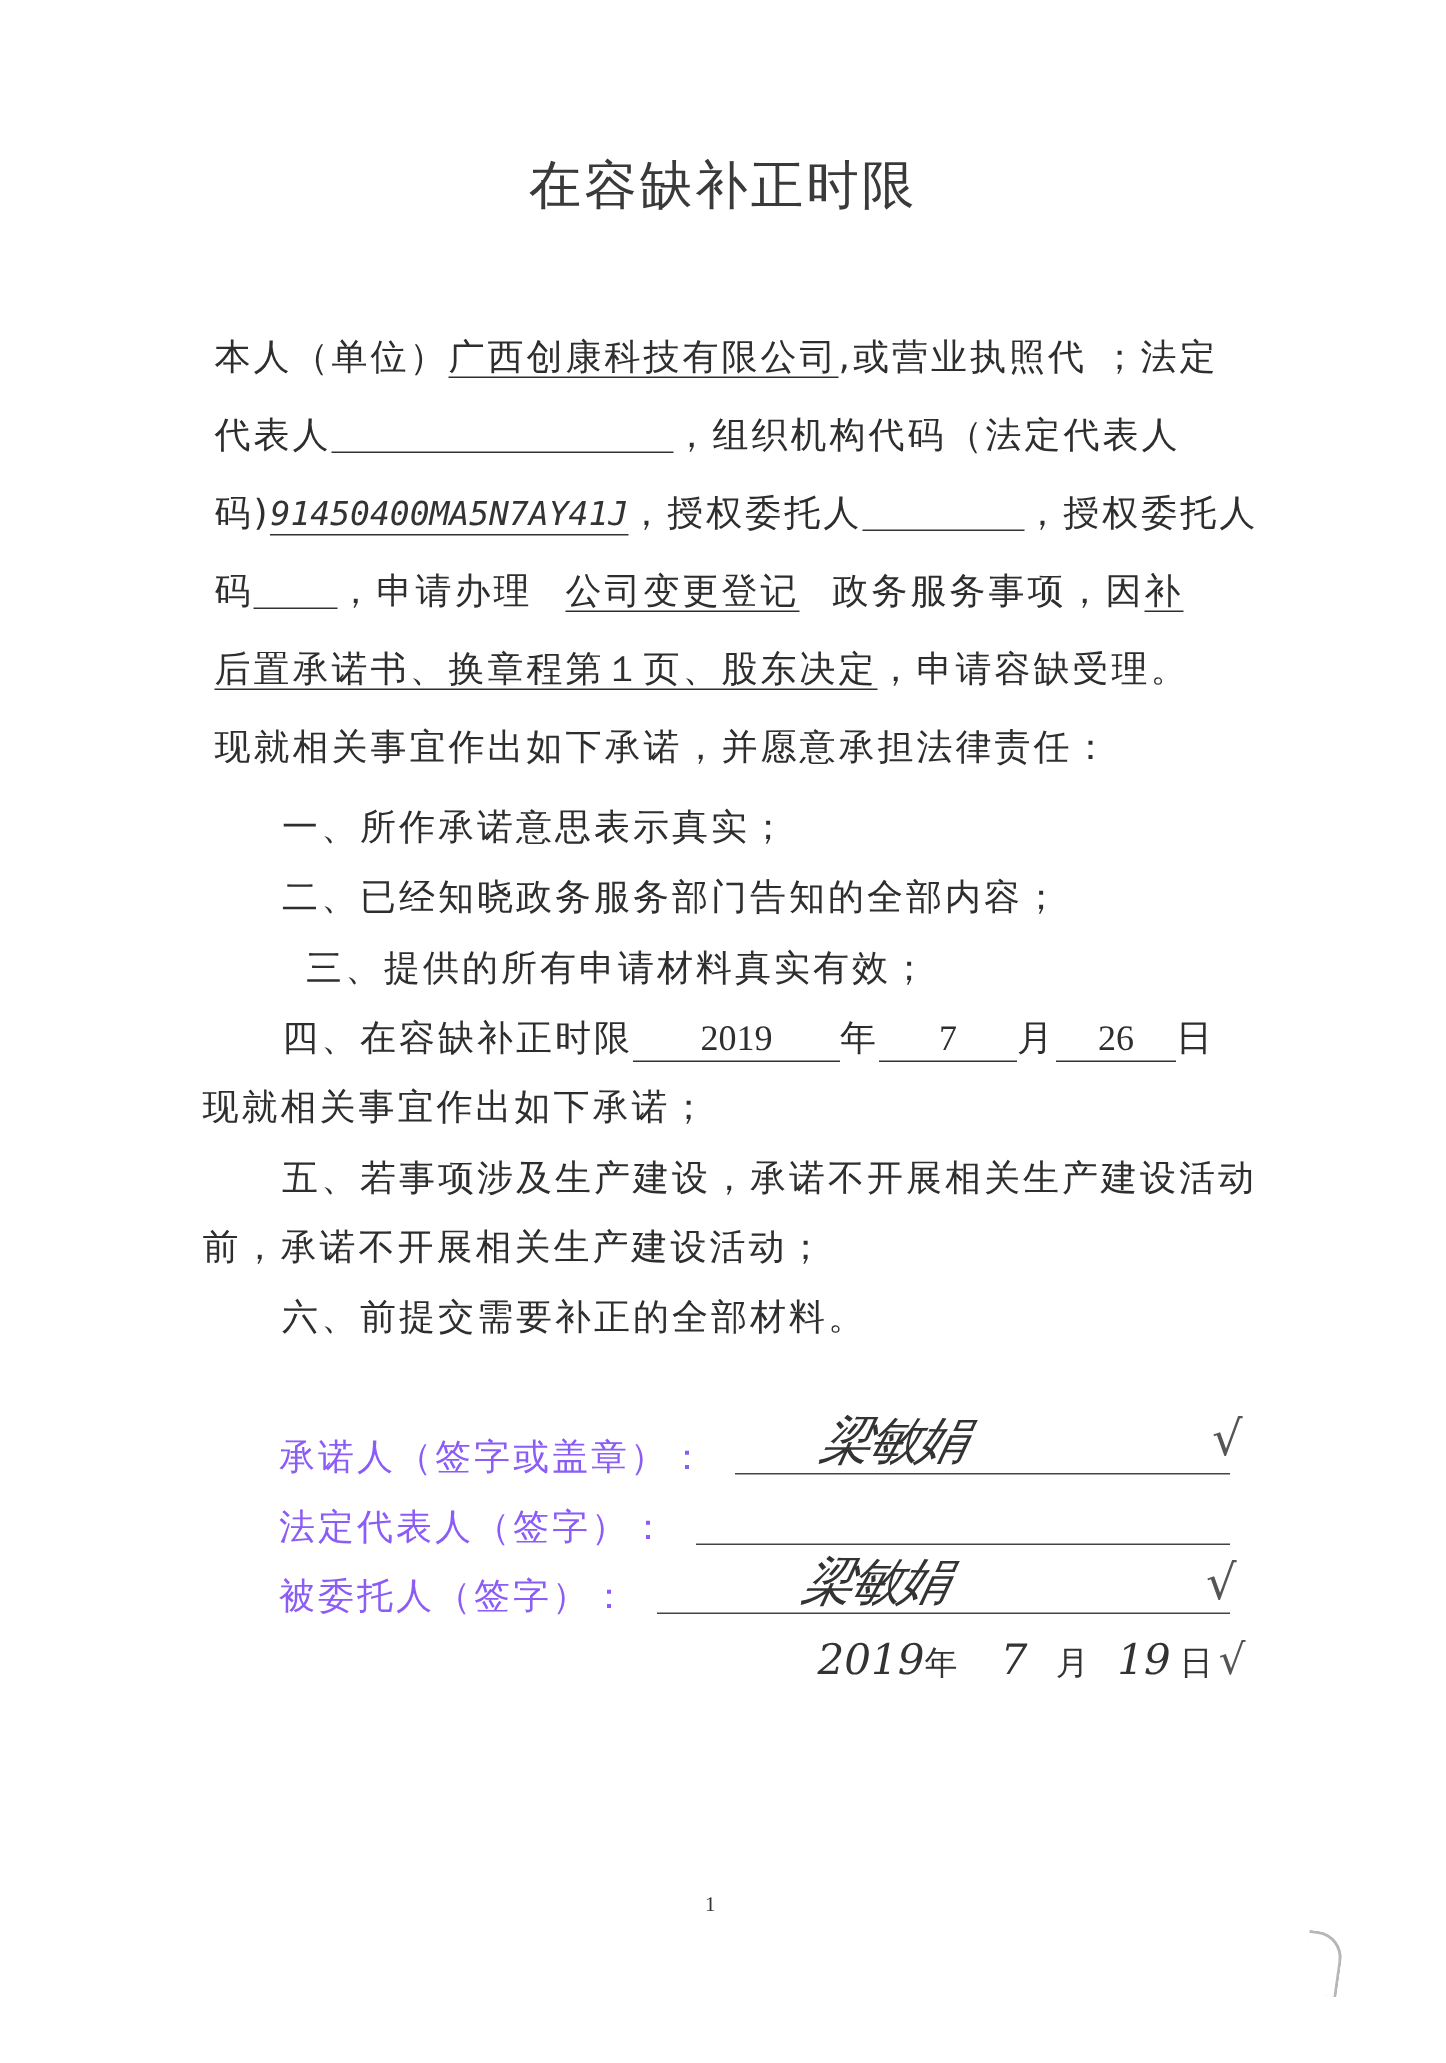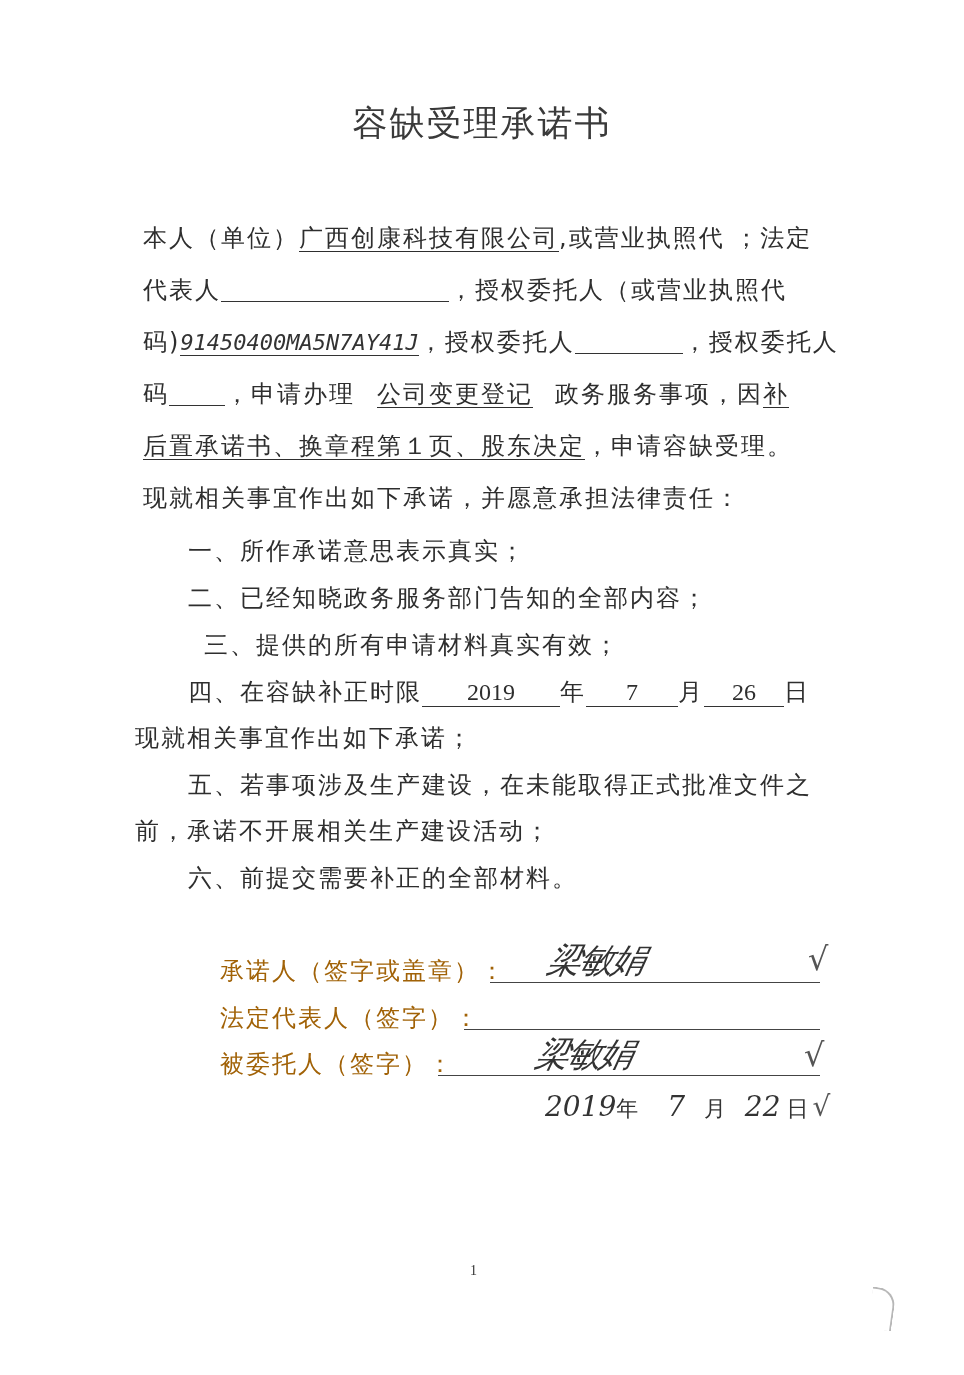--- a/index.html
+++ b/index.html
@@ -9,46 +9,46 @@
            font-size: 35px; letter-spacing: 2px; color: #3a3a3a; font-family: "DejaVu Sans", sans-serif; font-weight: normal; }
   .line { position: absolute; left: 143px; font-size: 24px; white-space: nowrap; letter-spacing: 2px;
           font-family: "DejaVu Sans", sans-serif; color: #2e2e2e; }
   .u { text-decoration: underline; text-underline-offset: 5px; text-decoration-thickness: 1px; }
   .blank { display: inline-block; border-bottom: 1.5px solid #333; height: 1em; vertical-align: -4px; }
   .hand { font-family: "DejaVu Sans Mono", monospace; font-style: italic; letter-spacing: 0px; font-size: 22px;
           border-bottom: 1.5px solid #333; padding-bottom: 0px; color: #333; }
   .fillval { display: inline-block; border-bottom: 1.5px solid #333; text-align: center;
              font-family: "Liberation Serif", serif; letter-spacing: 0; }
   .sig-row { position: absolute; left: 186px; font-size: 24px; letter-spacing: 2px; white-space: nowrap;
-             font-family: "DejaVu Sans", sans-serif; color: #a16207; margin-left: 34px; }
+             font-family: "DejaVu Sans", sans-serif; color: #8b5cf6; }
   .sig-line { position: absolute; border-bottom: 1.5px solid #444; height: 0; }
   .sig-name { position: absolute; font-family: "DejaVu Serif", serif; font-style: italic; font-size: 34px;
               color: #333; letter-spacing: -2px; transform: skewX(-12deg); }
   .check { position: absolute; font-size: 32px; color: #555; font-family: "DejaVu Sans", sans-serif; }
   .date-hand { position: absolute; top: 1090px; left: 545px; font-size: 28px; color: #333;
                font-family: "DejaVu Serif", serif; font-style: italic; white-space: nowrap; }
   .page-num { position: absolute; top: 1263px; left: 470px; font-size: 14px;
               font-family: "Liberation Serif", serif; color: #333; }
   .corner-mark { position: absolute; top: 1288px; left: 870px; width: 22px; height: 40px;
                  border-top: 2px solid #999; border-right: 2px solid #999; border-radius: 0 18px 0 0;
                  transform: rotate(8deg); opacity: .7; }
 </style>
 </head>
 <body>
 
 <div>
 
-  <div class="title">容缺受理承诺书</div>
+  <div class="title">在容缺补正时限</div>
 
   <div class="line" style="top:222px;">
     <span>本人（单位）</span><span class="u">广西创康科技有限公司</span><span>,或营业执照代 ；法定</span>
   </div>
 
   <div class="line" style="top:274px;">
-    <span>代表人</span><span class="blank" style="width:228px;"></span><span>，授权委托人（或营业执照代</span>
+    <span>代表人</span><span class="blank" style="width:228px;"></span><span>，组织机构代码（法定代表人</span>
   </div>
 
   <div class="line" style="top:326px;">
     <span>码)</span><span class="hand">91450400MA5N7AY41J</span><span>，授权委托人</span><span class="blank" style="width:108px;"></span><span>，授权委托人</span>
   </div>
 
   <div class="line" style="top:378px;">
     <span>码</span><span class="blank" style="width:56px;"></span><span>，申请办理</span><span class="u" style="padding:0 22px;margin-top:36px;">公司变更登记</span><span>政务服务事项，因</span><span class="u">补</span>
   </div>
 
@@ -60,21 +60,21 @@
 
   <div class="line" style="top:535px; left:188px;">一、所作承诺意思表示真实；</div>
   <div class="line" style="top:582px; left:188px;">二、已经知晓政务服务部门告知的全部内容；</div>
   <div class="line" style="top:629px; left:188px;margin-left:16px;">三、提供的所有申请材料真实有效；</div>
 
   <div class="line" style="top:676px; left:188px;">
     <span>四、在容缺补正时限</span><span class="fillval" style="width:138px;">2019</span><span>年</span><span class="fillval" style="width:92px;">7</span><span>月</span><span class="fillval" style="width:80px;">26</span><span>日</span>
   </div>
   <div class="line" style="top:722px; left:135px;">现就相关事宜作出如下承诺；</div>
 
-  <div class="line" style="top:769px; left:188px;">五、若事项涉及生产建设，在未能取得正式批准文件之</div>
+  <div class="line" style="top:769px; left:188px;">五、若事项涉及生产建设，承诺不开展相关生产建设活动</div>
   <div class="line" style="top:815px; left:135px;">前，承诺不开展相关生产建设活动；</div>
 
   <div class="line" style="top:862px; left:188px;">六、前提交需要补正的全部材料。</div>
 
   <div class="sig-row" style="top:955px;">承诺人（签字或盖章）：</div>
   <div class="sig-line" style="top:982px; left:490px; width:330px;"></div>
   <div class="sig-name" style="top:938px; left:548px;">梁敏娟</div>
   <div class="check" style="top:940px; left:808px;">√</div>
 
   <div class="sig-row" style="top:1002px;">法定代表人（签字）：</div>
@@ -82,18 +82,18 @@
 
   <div class="sig-row" style="top:1048px;">被委托人（签字）：</div>
   <div class="sig-line" style="top:1075px; left:438px; width:382px;"></div>
   <div class="sig-name" style="top:1032px; left:536px;">梁敏娟</div>
   <div class="check" style="top:1036px; left:804px;">√</div>
 
   <div class="date-hand">
     <span>2019</span><span style="font-style:normal;font-size:22px;font-family:'DejaVu Sans',sans-serif;">年</span>
     <span style="margin-left:20px;">7</span>
     <span style="font-style:normal;font-size:22px;font-family:'DejaVu Sans',sans-serif;margin-left:10px;">月</span>
-    <span style="margin-left:10px;">22</span><span style="font-style:normal;font-size:22px;font-family:'DejaVu Sans',sans-serif;margin-left:6px;">日</span><span style="font-style:normal;color:#555;margin-left:4px;">√</span>
+    <span style="margin-left:10px;">19</span><span style="font-style:normal;font-size:22px;font-family:'DejaVu Sans',sans-serif;margin-left:6px;">日</span><span style="font-style:normal;color:#555;margin-left:4px;">√</span>
   </div>
 
   <div class="page-num">1</div>
   <div class="corner-mark"></div>
 </div>
 
 </body></html>

